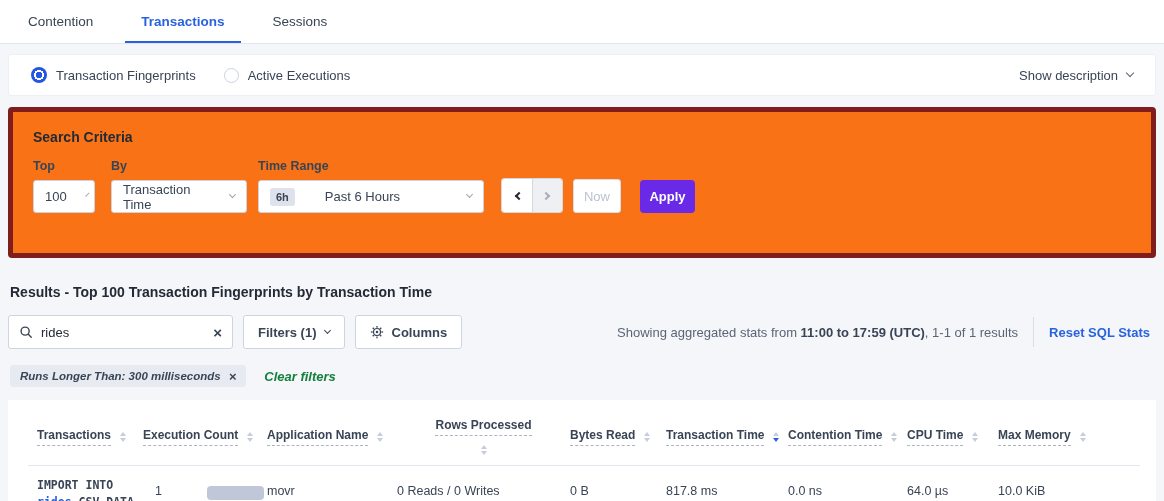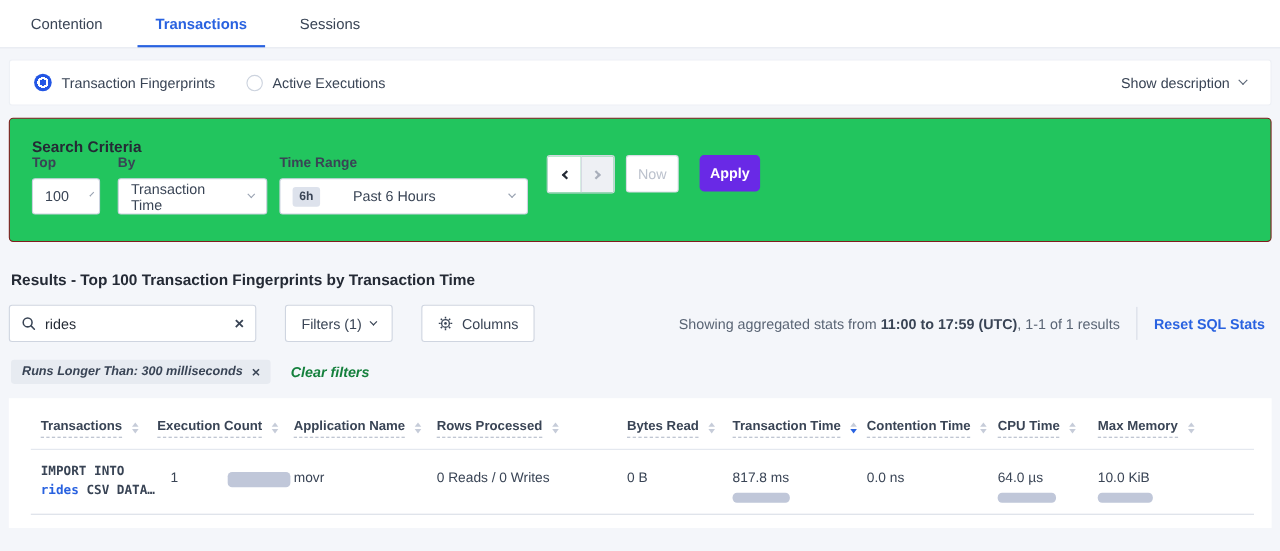--- a/index.html
+++ b/index.html
@@ -19,23 +19,23 @@
   .radio-card { margin:10px 8px 0; background:#fff; border:1px solid #edf0f5; border-radius:3px; height:42px; display:flex; align-items:center; justify-content:space-between; padding:0 22px; }
   .radio-group { display:flex; align-items:center; gap:28px; }
   .radio-item { display:flex; align-items:flex-end; gap:9px; font-size:13px; cursor:pointer; }
   .radio { width:16px; height:16px; border-radius:50%; flex:0 0 auto; }
   .radio.on { background:radial-gradient(circle, #2356e4 0 3px, #ffffff 3px 5px, #2356e4 5px 8px); }
   .radio.off { width:15px; height:15px; border:1px solid #ccd3de; background:#fff; }
   .show-desc { display:flex; align-items:center; gap:9px; font-size:13px; color:#394455; cursor:pointer; }
   .chev { display:inline-block; width:6px; height:6px; border-right:1.8px solid #5a6575; border-bottom:1.8px solid #5a6575; transform:rotate(45deg); margin-top:-4px; }
   .chev.small { width:5px; height:5px; }
   
-  .criteria-card { margin:11px 8px 0; background:#22c55e; border:1px solid #7f1d1d; border-radius:4px; padding:17px 20px 24px; }
+  .criteria-card { margin:11px 8px 0; background:#f97316; border:5px solid #7f1d1d; border-radius:4px; padding:17px 20px 40px; }
   .criteria-title { font-size:14px; font-weight:700; color:#242a35; }
-  .criteria-form { display:flex; }
+  .criteria-form { display:flex; align-items:flex-end; margin-top:14px; }
   .field-label { display:block; font-size:12.5px; font-weight:700; color:#394455; margin-bottom:7px; }
   .select { height:33px; border:1px solid #ccd3e0; border-radius:3px; background:#fff; display:flex; align-items:center; padding:0 11px; font-size:13px; color:#394455; cursor:pointer;gap:20px; }
   .sel-top { width:62px; }
   .sel-by { width:136px; }
   .sel-range { width:226px; }
   .sel-spacer { margin-left:auto; }
   .range-badge { background:#dde2ec; border-radius:3px; font-size:11px; font-weight:700; padding:3px 6px; margin-right:10px; color:#394455; }
   .gap16 { width:16px; } .gap11 { width:11px; } .gap17 { width:17px; } .gap10 { width:10px; } .gap19 { width:19px; }
   .arrow-group { display:flex; height:35px; border:1px solid #d3d8e1; border-radius:3px; overflow:hidden; }
   .arrow-btn { width:30px; display:flex; align-items:center; justify-content:center; cursor:pointer; background:#fff; }
@@ -44,41 +44,41 @@
   .arrow-btn.next .chev { transform:rotate(-45deg); border-color:#a8aeba; border-width:2.2px; margin:0 3px 0 0; }
   .now-btn { width:48px; height:34px; border:1px solid #d9dde5; border-radius:3px; background:#fff; color:#bcc2cd; font-size:13px; display:flex; align-items:center; justify-content:center; cursor:default; }
   .apply-btn { width:55px; height:33px; border:none; border-radius:4px; background:#6929e6; color:#fff; font-size:13px; font-weight:700; font-family:"Liberation Sans",sans-serif; cursor:pointer; }
   
   .results-heading { margin:26px 8px 0 10px; font-size:14px; font-weight:700; color:#242a35; }
   .toolbar { margin:15px 8px 0; display:flex; align-items:center; }
   .search-box { width:225px; height:34px; background:#fff; border:1px solid #cfd5e0; border-radius:3px; display:flex; align-items:center; padding:0 10px; }
   .search-box svg { color:#394455; flex:0 0 auto; }
   .search-input { border:none; outline:none; flex:1; min-width:0; margin-left:8px; font-size:13px; color:#242a35; font-family:"Liberation Sans",sans-serif; background:transparent; }
   .clear-x { font-size:15px; font-weight:700; color:#394455; cursor:pointer; line-height:1; }
-  .tool-btn { margin-left:26px; height:34px; border:1px solid #cfd5e0; border-radius:3px; background:#fff; display:flex; align-items:center; gap:8px; padding:0 14px; font-size:13px; font-weight:400; color:#394455; cursor:pointer; }
+  .tool-btn { margin-left:10px; height:34px; border:1px solid #cfd5e0; border-radius:3px; background:#fff; display:flex; align-items:center; gap:8px; padding:0 14px; font-size:13px; font-weight:700; color:#394455; cursor:pointer; }
   .toolbar-right { margin-left:auto; display:flex; align-items:center; font-size:13px; color:#5a6575; }
   .stats-bold { font-weight:700; color:#394455; }
   .vdivider { width:1px; height:30px; background:#d8dde6; margin:0 15px; }
   .reset-link { color:#2962e0; font-weight:600; cursor:pointer; margin-right:6px; white-space:nowrap; }
   .filter-row { margin:16px 8px 0 10px; display:flex; align-items:center; gap:18px;font-style:italic; }
   .pill { background:#e7ebf1; border-radius:3px; height:22px; display:flex; align-items:center; gap:8px; padding:0 10px; font-size:11.5px; font-weight:600; color:#394455; }
   .pill .clear-x { font-size:13px; }
   .clear-filters { color:#15803d; font-size:13px; font-weight:700; cursor:pointer; }
   
   .table-card { margin:13px 8px 0; background:#fff; padding:10px 16px 12px 20px; }
   .thead, .trow { display:flex; }
   .thead { padding:8px 0 10px; border-bottom:1px solid #e2e6ee; }
   .th { display:flex; align-items:center; gap:9px; font-size:12px; font-weight:700; color:#394455; cursor:pointer; }
   .th .lbl { border-bottom:1px dashed #acb4c4; padding-bottom:3px; }
   .sort { display:flex; flex-direction:column; }
   .tri { width:0; height:0; border-left:3.5px solid transparent; border-right:3.5px solid transparent; }
   .tri.up { border-bottom:4px solid #c6ccd9; }
   .tri.down { border-top:4px solid #c6ccd9; margin-top:2px; }
   .th.sorted .tri.down { border-top-color:#2962e0; }
-  .c1{width:115px;padding-left:9px;} .c2{width:124px;} .c3{width:130px;} .c4{width:173px;} .c5{width:96px;}
+  .c1{width:115px;padding-left:9px;} .c2{width:124px;} .c3{width:130px;} .c4{width:173px;flex-direction:column;} .c5{width:96px;}
   .c6{width:122px;} .c7{width:119px;} .c8{width:91px;} .c9{width:142px;}
   .trow { padding:11px 0 10px; border-bottom:1px solid #d9dee7; }
   .cell { font-size:12.5px; color:#394455; padding-top:7px; }
   .cell-mono { font-family:"DejaVu Sans Mono","Liberation Mono",monospace; font-size:11.5px; font-weight:700; line-height:17px; color:#394455; padding-top:0; cursor:pointer; }
   .hl { color:#2962e0; }
   .cell-exec { display:flex; align-items:flex-start; padding-left:12px; }
   .exec-bar { width:57px; height:14px; border-radius:4px; background:#c0c7d9; margin-left:45px; margin-top:2px; }
   .bar { height:9px; border-radius:4px; background:#c0c7d9; margin-top:7px; }
   .bar.w52{width:52px;} .bar.w53{width:53px;} .bar.w50{width:50px;}
 </style>

